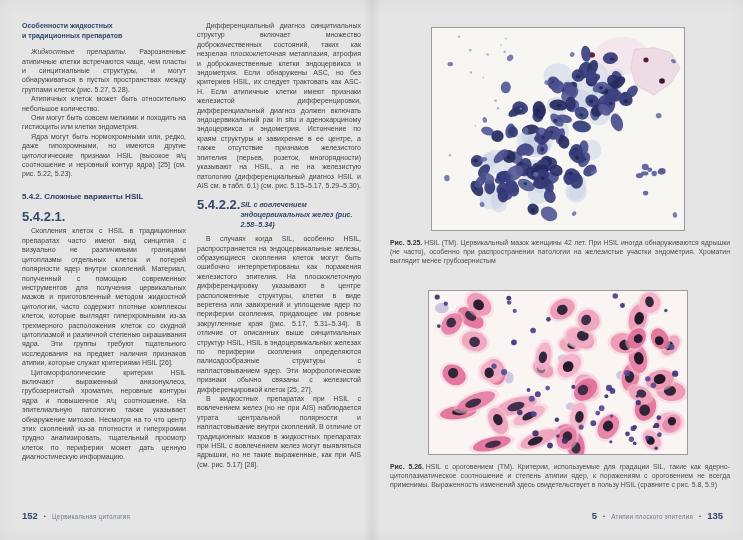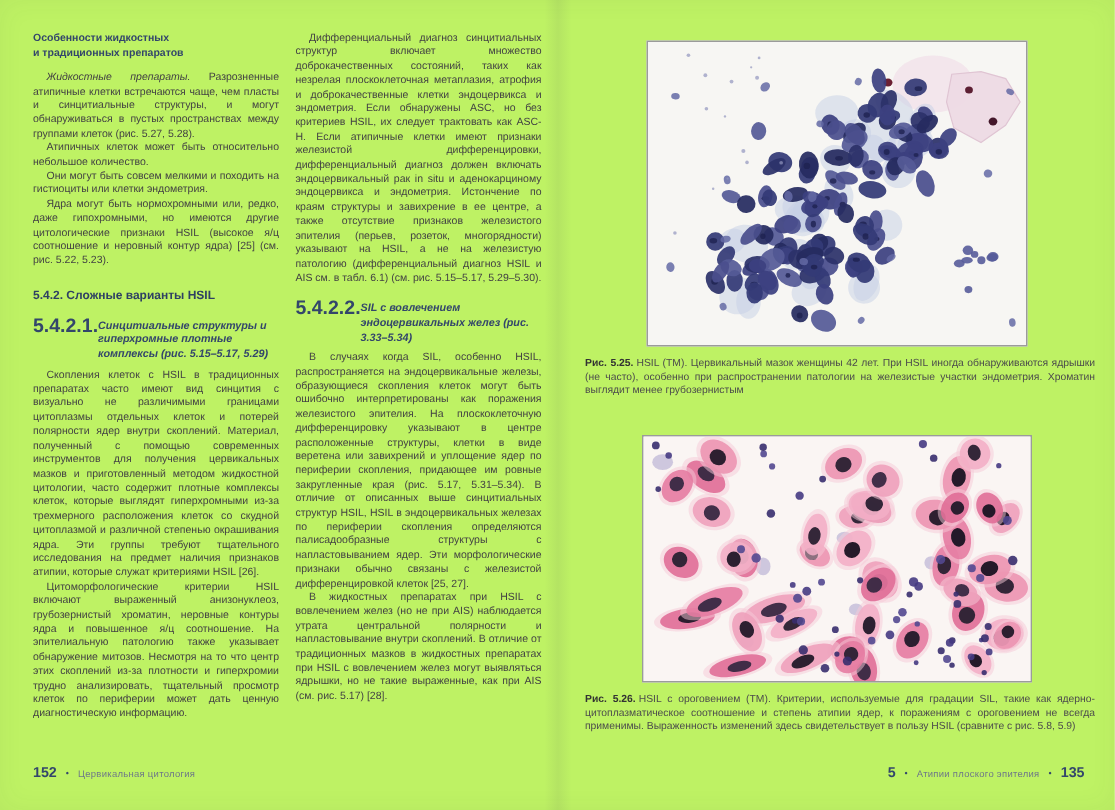--- a/index.html
+++ b/index.html
@@ -1,21 +1,21 @@
 <!DOCTYPE html>
 <html><head>
 <meta charset="utf-8">
 <style>
   html,body{margin:0;padding:0;}
   body{
     width:743px;height:540px;overflow:hidden;background:#fdfdfd;
     font-family:"Liberation Sans",sans-serif;color:#404040;
     -webkit-font-smoothing:antialiased;
   }
-  .spread{position:relative;width:743px;height:540px;display:flex;background:#bef264;
+  .spread{position:relative;width:743px;height:540px;display:flex;background:#e5e5e5;
           box-shadow:inset 0 0 18px rgba(60,60,75,.06);}
   .page{position:relative;height:540px;box-sizing:border-box;}
   .page-left{width:372px;padding:21px 11px 0 22px;}
   .page-right{width:371px;padding:0;}
   .gutter{position:absolute;left:363px;top:0;width:18px;height:100%;pointer-events:none;
           background:linear-gradient(90deg,rgba(0,0,0,0),rgba(60,60,85,.08) 50%,rgba(0,0,0,0));}
   .cols{display:flex;gap:11px;}
   .col{flex:1;min-width:0;}
 
   .intro-h{margin:0 0 7px 0;font-size:7px;line-height:9.6px;font-weight:bold;color:#33466b;}
@@ -58,32 +58,31 @@
         </h2>
         <p class="body ind"><em class="lead">Жидкостные препараты.</em><span> Разрозненные атипичные клетки встречаются чаще, чем пласты и синцитиальные структуры, и могут обнаруживаться в пустых пространствах между группами клеток (рис. 5.27, 5.28).</span></p>
         <p class="body ind">Атипичных клеток может быть относительно небольшое количество.</p>
         <p class="body ind">Они могут быть совсем мелкими и походить на гистиоциты или клетки эндометрия.</p>
         <p class="body ind">Ядра могут быть нормохромными или, редко, даже гипохромными, но имеются другие цитологические признаки HSIL (высокое я/ц соотношение и неровный контур ядра) [25] (см. рис. 5.22, 5.23).</p>
 
         <h3 class="sec-h">5.4.2. Сложные варианты HSIL</h3>
 
         <div class="subsec">
           <span class="subnum">5.4.2.1.</span>
-          <span class="subtitle">Синцитиальные структуры и гиперхромные плотные комплексы (рис. 5.15–5.17, 5.29)</span>
         </div>
         <p class="body ind">Скопления клеток с HSIL в традиционных препаратах часто имеют вид синцития с визуально не различимыми границами цитоплазмы отдельных клеток и потерей полярности ядер внутри скоплений. Материал, полученный с помощью современных инструментов для получения цервикальных мазков и приготовленный методом жидкостной цитологии, часто содержит плотные комплексы клеток, которые выглядят гиперхромными из-за трехмерного расположения клеток со скудной цитоплазмой и различной степенью окрашивания ядра. Эти группы требуют тщательного исследования на предмет наличия признаков атипии, которые служат критериями HSIL [26].</p>
         <p class="body ind">Цитоморфологические критерии HSIL включают выраженный анизонуклеоз, грубозернистый хроматин, неровные контуры ядра и повышенное я/ц соотношение. На эпителиальную патологию также указывает обнаружение митозов. Несмотря на то что центр этих скоплений из-за плотности и гиперхромии трудно анализировать, тщательный просмотр клеток по периферии может дать ценную диагностическую информацию.</p>
       </div>
 
       <div class="col">
         <p class="body ind">Дифференциальный диагноз синцитиальных структур включает множество доброкачественных состояний, таких как незрелая плоскоклеточная метаплазия, атрофия и доброкачественные клетки эндоцервикса и эндометрия. Если обнаружены ASC, но без критериев HSIL, их следует трактовать как ASC-H. Если атипичные клетки имеют признаки железистой дифференцировки, дифференциальный диагноз должен включать эндоцервикальный рак in situ и аденокарциному эндоцервикса и эндометрия. Истончение по краям структуры и завихрение в ее центре, а также отсутствие признаков железистого эпителия (перьев, розеток, многорядности) указывают на HSIL, а не на железистую патологию (дифференциальный диагноз HSIL и AIS см. в табл. 6.1) (см. рис. 5.15–5.17, 5.29–5.30).</p>
 
         <div class="subsec" style="margin-top:10px">
           <span class="subnum">5.4.2.2.</span>
-          <span class="subtitle">SIL с вовлечением эндоцервикальных желез (рис. 3.33–5.34)</span>
+          <span class="subtitle">SIL с вовлечением эндоцервикальных желез (рис. 2.58–5.34)</span>
         </div>
         <p class="body ind">В случаях когда SIL, особенно HSIL, распространяется на эндоцервикальные железы, образующиеся скопления клеток могут быть ошибочно интерпретированы как поражения железистого эпителия. На плоскоклеточную дифференцировку указывают в центре расположенные структуры, клетки в виде веретена или завихрений и уплощение ядер по периферии скопления, придающее им ровные закругленные края (рис. 5.17, 5.31–5.34). В отличие от описанных выше синцитиальных структур HSIL, HSIL в эндоцервикальных железах по периферии скопления определяются палисадообразные структуры с напластовыванием ядер. Эти морфологические признаки обычно связаны с железистой дифференцировкой клеток [25, 27].</p>
         <p class="body ind">В жидкостных препаратах при HSIL с вовлечением желез (но не при AIS) наблюдается утрата центральной полярности и напластовывание внутри скоплений. В отличие от традиционных мазков в жидкостных препаратах при HSIL с вовлечением желез могут выявляться ядрышки, но не такие выраженные, как при AIS (см. рис. 5.17) [28].</p>
       </div>
 
     </div>
 
     <div class="footer footer-left">
       <span class="pnum">152</span>
       <span class="fdot">•</span>

